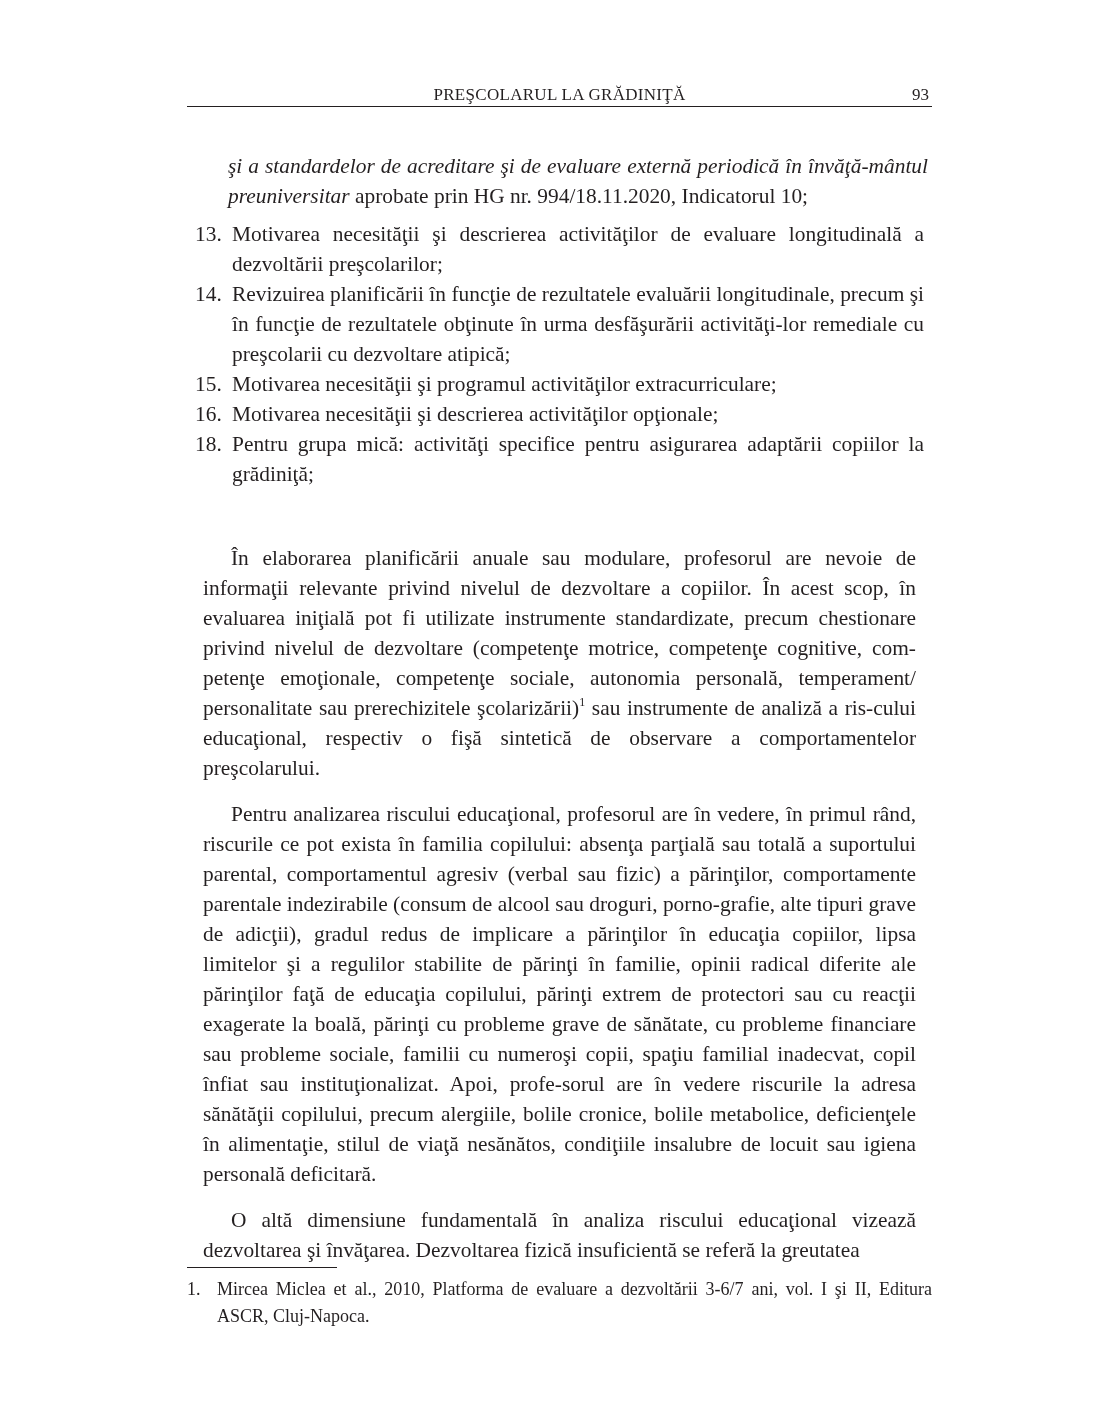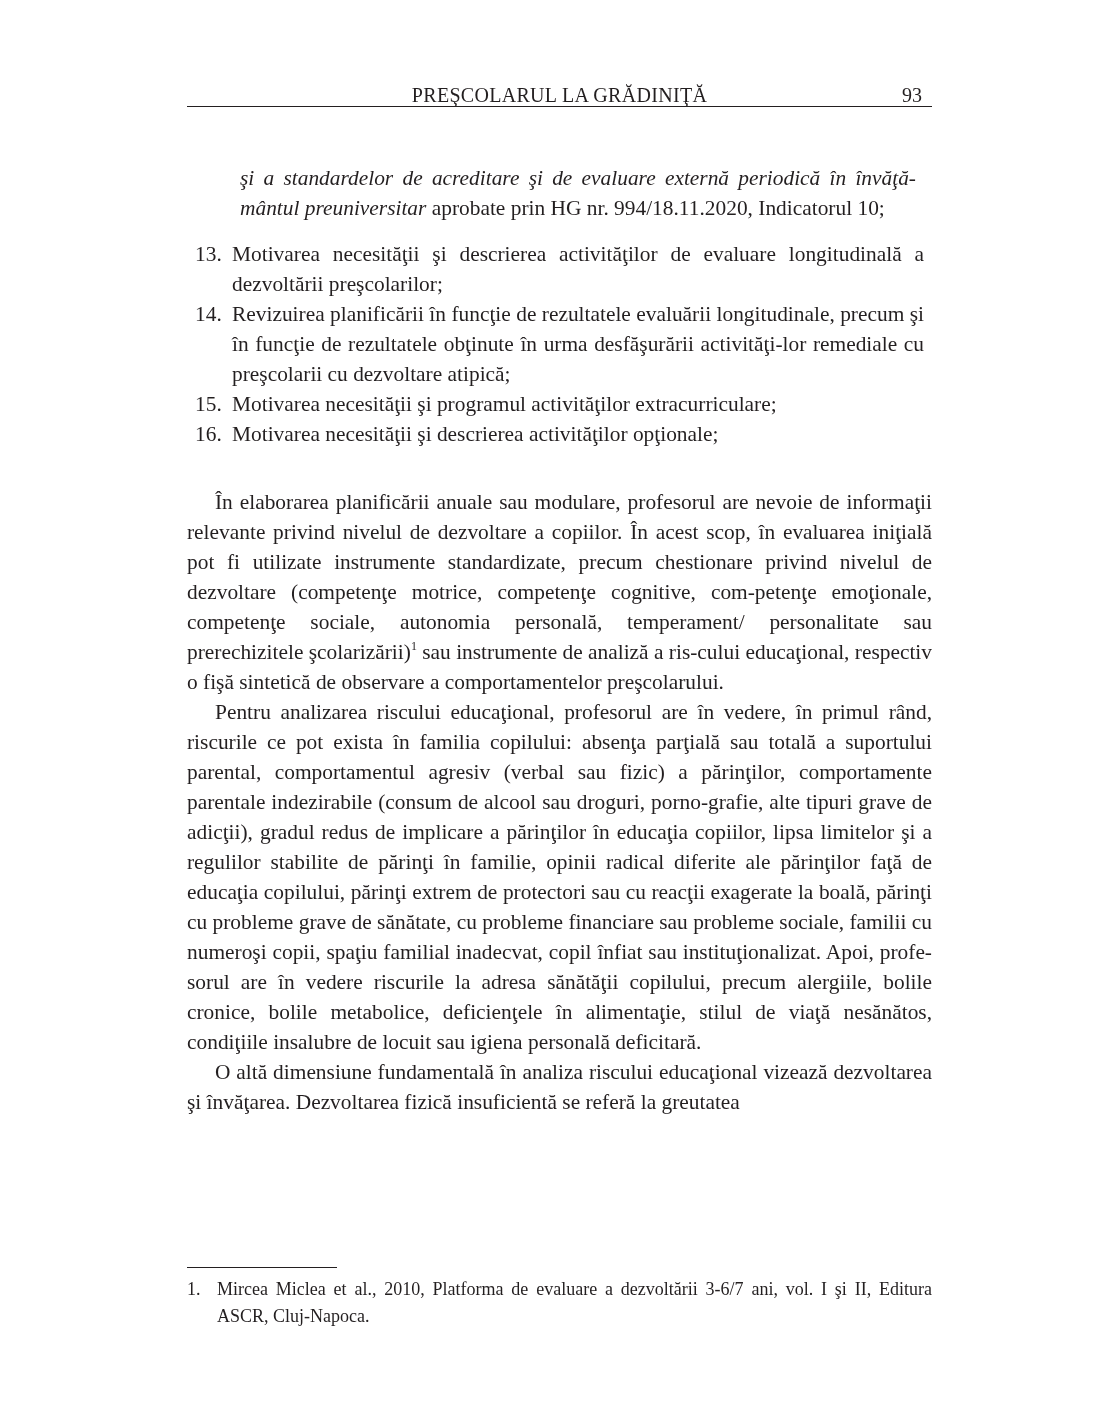--- a/index.html
+++ b/index.html
@@ -20,33 +20,33 @@
       left: 187px;
       top: 0;
       width: 745px;
     }
     .running-header {
       position: absolute;
       top: 84px;
       left: 0;
       width: 745px;
       height: 22px;
-      font-size: 20px;
+      font-size: 17px;
       line-height: 22px;
     }
     .running-title {
       position: absolute;
       left: 0;
       width: 745px;
       text-align: center;
       letter-spacing: 0.3px;
     }
     .page-number {
       position: absolute;
-      right: 10px;
+      right: 3px;
       top: 0;
     }
     .header-rule {
       position: absolute;
       top: 106px;
       left: 0;
       width: 745px;
       height: 0;
       border-top: 1.5px solid #231f20;
     }
@@ -55,42 +55,42 @@
       top: 147px;
       left: 0;
       width: 745px;
       font-size: 21.4px;
       line-height: 30px;
     }
     .cont {
       padding-left: 37px;
       text-align: justify;
       text-align-last: left;
-      margin: 16px;
+      margin: 4px;
     }
     .cont .it { font-style: italic; }
     ol.list {
       list-style: none;
       margin: 8px;
       padding: 0;
     }
     ol.list li {
       position: relative;
       padding-left: 37px;
       text-align: justify;
       text-align-last: left;
     }
     ol.list li .num {
       position: absolute;
       left: 0;
       top: 0;
     }
     .spacer { height: 30px; }
     p.para {
-      margin: 0;
+      margin: 16px;
       text-indent: 28px;
       text-align: justify;
       text-align-last: left;
     }
     sup.fnref {
       font-size: 12px;
       line-height: 0;
       vertical-align: 9px;
     }
     .footnote-rule {
@@ -134,20 +134,21 @@
 
   <div class="body">
 
     <p class="cont"><span class="it">şi a standardelor de acreditare şi de evaluare externă periodică în învăţă-mântul preuniversitar</span><span> aprobate prin HG nr. 994/18.11.2020, Indicatorul 10;</span></p>
 
     <ol class="list">
       <li><span class="num">13.</span><span>Motivarea necesităţii şi descrierea activităţilor de evaluare longitudinală a dezvoltării preşcolarilor;</span></li>
       <li><span class="num">14.</span><span>Revizuirea planificării în funcţie de rezultatele evaluării longitudinale, precum şi în funcţie de rezultatele obţinute în urma desfăşurării activităţi-lor remediale cu preşcolarii cu dezvoltare atipică;</span></li>
       <li><span class="num">15.</span><span>Motivarea necesităţii şi programul activităţilor extracurriculare;</span></li>
       <li><span class="num">16.</span><span>Motivarea necesităţii şi descrierea activităţilor opţionale;</span></li>
+      <li><span class="num">18.</span><span>Pentru grupa mică: activităţi specifice pentru asigurarea adaptării copiilor la grădiniţă;</span></li>
     </ol>
 
     <div class="spacer"></div>
 
     <p class="para"><span>În elaborarea planificării anuale sau modulare, profesorul are nevoie de informaţii relevante privind nivelul de dezvoltare a copiilor. În acest scop, în evaluarea iniţială pot fi utilizate instrumente standardizate, precum chestionare privind nivelul de dezvoltare (competenţe motrice, competenţe cognitive, com-petenţe emoţionale, competenţe sociale, autonomia personală, temperament/ personalitate sau prerechizitele şcolarizării)</span><sup class="fnref">1</sup><span> sau instrumente de analiză a ris-cului educaţional, respectiv o fişă sintetică de observare a comportamentelor preşcolarului.</span></p>
 
     <p class="para"><span>Pentru analizarea riscului educaţional, profesorul are în vedere, în primul rând, riscurile ce pot exista în familia copilului: absenţa parţială sau totală a suportului parental, comportamentul agresiv (verbal sau fizic) a părinţilor, comportamente parentale indezirabile (consum de alcool sau droguri, porno-grafie, alte tipuri grave de adicţii), gradul redus de implicare a părinţilor în educaţia copiilor, lipsa limitelor şi a regulilor stabilite de părinţi în familie, opinii radical diferite ale părinţilor faţă de educaţia copilului, părinţi extrem de protectori sau cu reacţii exagerate la boală, părinţi cu probleme grave de sănătate, cu probleme financiare sau probleme sociale, familii cu numeroşi copii, spaţiu familial inadecvat, copil înfiat sau instituţionalizat. Apoi, profe-sorul are în vedere riscurile la adresa sănătăţii copilului, precum alergiile, bolile cronice, bolile metabolice, deficienţele în alimentaţie, stilul de viaţă nesănătos, condiţiile insalubre de locuit sau igiena personală deficitară.</span></p>
 
     <p class="para"><span>O altă dimensiune fundamentală în analiza riscului educaţional vizează dezvoltarea şi învăţarea. Dezvoltarea fizică insuficientă se referă la greutatea</span></p>
   </div>

